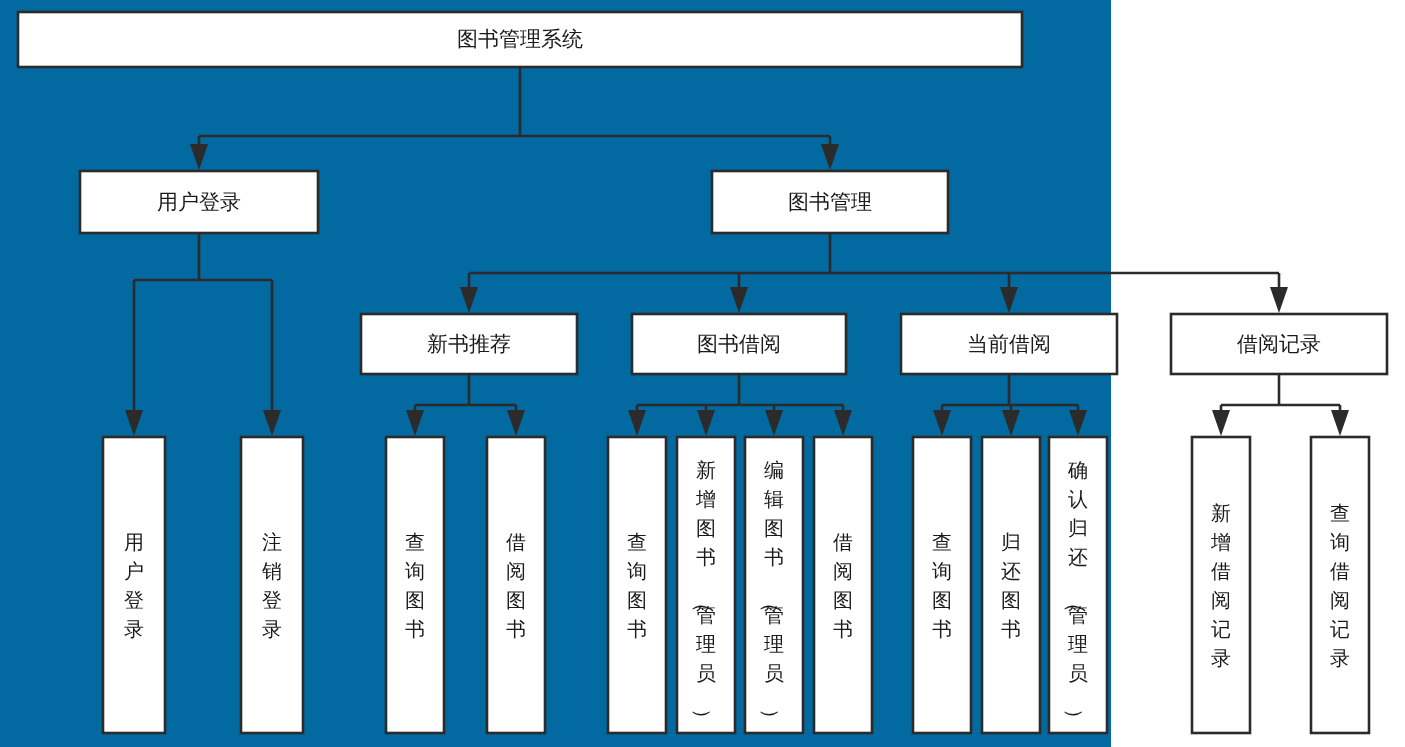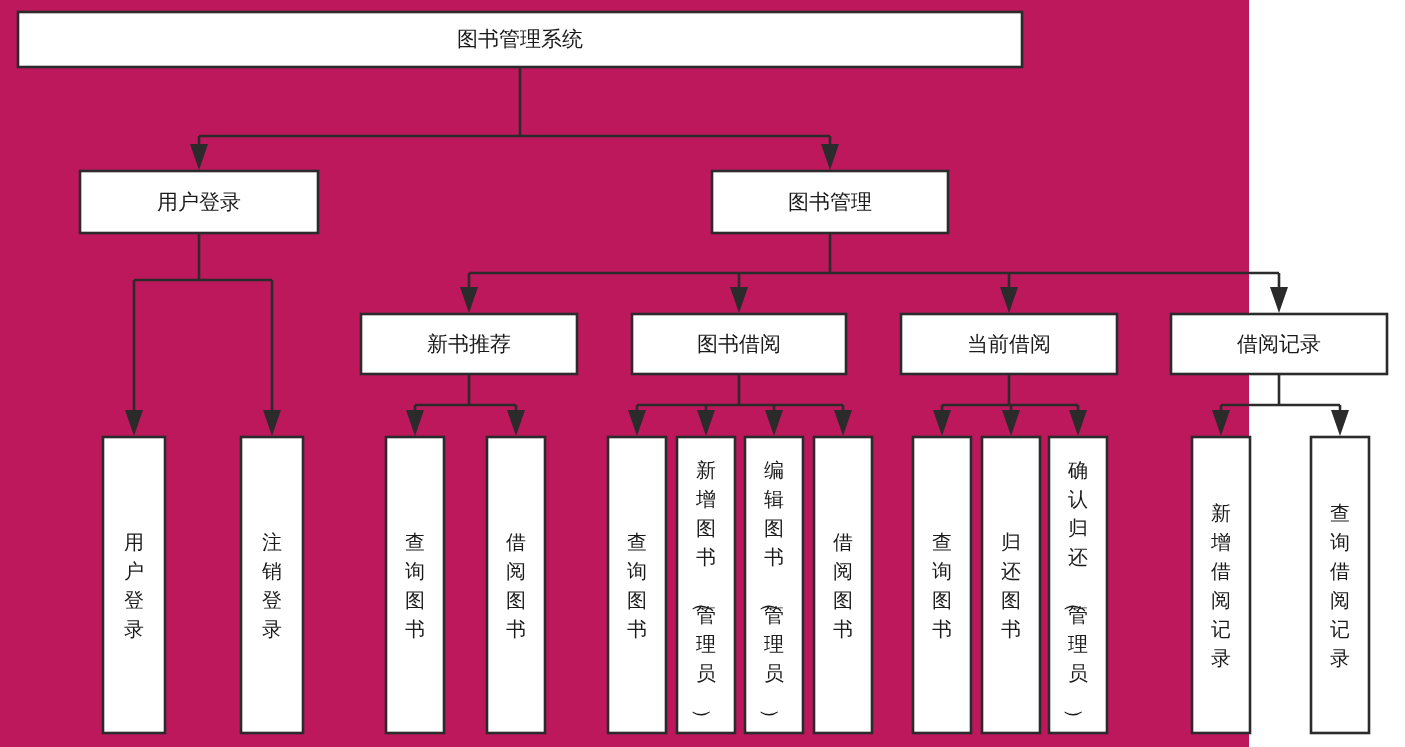--- a/index.html
+++ b/index.html
@@ -8,23 +8,23 @@
     background: #ffffff;
   }
   body {
     width: 1405px;
     height: 747px;
     font-family: "Liberation Sans", "DejaVu Sans", sans-serif;
     overflow: hidden;
   }
   #diagram-root {
     position: relative;
-    width: 1249px;
+    width: 1111px;
     height: 747px;
-    background: #be185d;
+    background: #0369a1;
   }
   svg.diagram {
     position: absolute;
     top: 0;
     left: 0;
     width: 1405px;
     height: 747px;
     display: block;
   }
   .node-rect {

